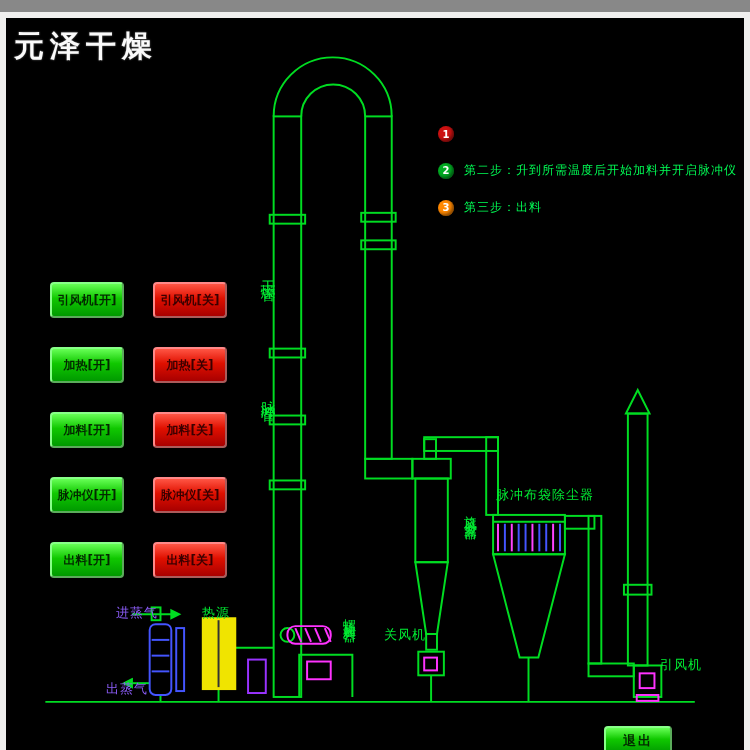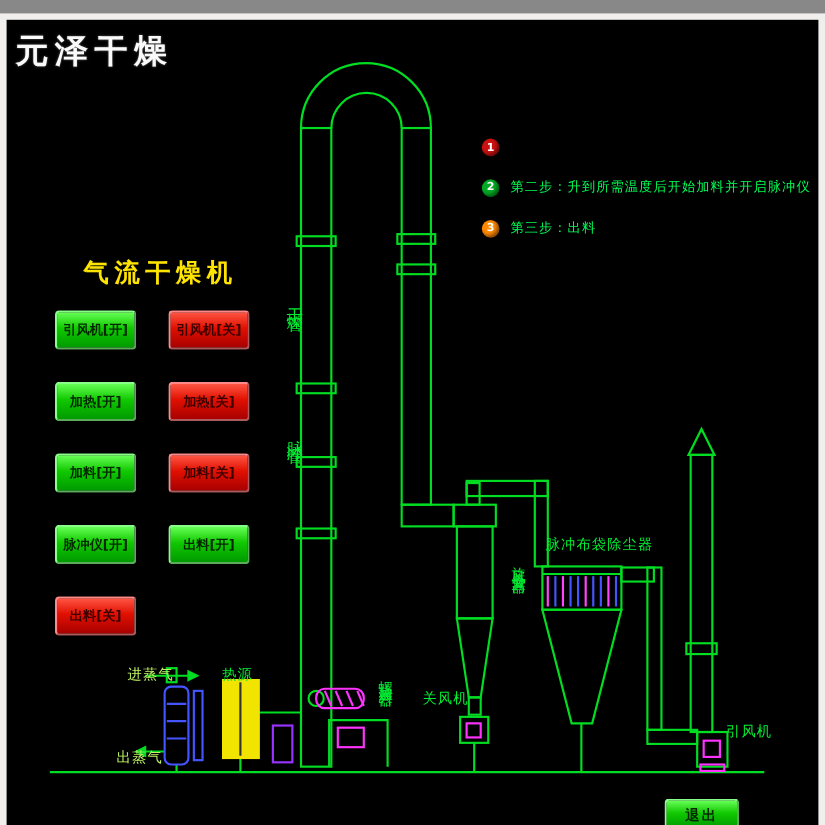--- a/index.html
+++ b/index.html
@@ -46,21 +46,21 @@
     display:flex;align-items:center;justify-content:center;
     color:#fff;font-size:10px;font-weight:bold;margin-right:10px;
     box-shadow:inset -2px -2px 3px rgba(0,0,0,.45);
   }
   .badge1{background:#cc1111;}
   .badge2{background:#00aa22;}
   .badge3{background:#ff8800;}
   .step-text{color:#00ff55;font-size:12px;letter-spacing:1px;}
   
   .lbl{color:#00ee33;font-size:13px;letter-spacing:1px;}
-  .lbl-white{color:#bef264;}
+  .lbl-white{color:#8b5cf6;}
   .vlabel{writing-mode:vertical-rl;text-orientation:upright;letter-spacing:3px;}
   .pipe-label{font-size:15px;letter-spacing:4px;}
   
   .exit-btn{
     left:598px;top:708px;width:64px;height:25px;
     display:flex;align-items:center;justify-content:center;
     background:linear-gradient(180deg,#66ff55 0%,#10c800 45%,#009a00 100%);
     border:2px outset #8f8;border-radius:4px;color:#032800;
     font-size:13px;font-weight:bold;letter-spacing:2px;cursor:pointer;text-align:right;
   }
@@ -182,30 +182,30 @@
       <line x1="528" y1="514" x2="528" y2="542" stroke="#4455ff"></line>
       <line x1="535" y1="514" x2="535" y2="542" stroke="#ff44ff"></line>
       <line x1="542" y1="514" x2="542" y2="542" stroke="#4455ff"></line>
       <line x1="549" y1="514" x2="549" y2="542" stroke="#4455ff"></line>
       <line x1="556" y1="514" x2="556" y2="542" stroke="#ff44ff"></line>
       <line x1="563" y1="514" x2="563" y2="542" stroke="#4455ff"></line>
     </g>
   </svg>
 
   <div class="abs watermark">元泽干燥</div>
-  <div class="abs title">气流干燥机</div>
 
   <div class="abs btn-grid">
     <div class="btn btn-on">引风机[开]</div>
     <div class="btn btn-off">引风机[关]</div>
     <div class="btn btn-on">加热[开]</div>
     <div class="btn btn-off">加热[关]</div>
     <div class="btn btn-on">加料[开]</div>
     <div class="btn btn-off">加料[关]</div>
     <div class="btn btn-on">脉冲仪[开]</div>
+    <div class="btn btn-off">脉冲仪[关]</div>
     <div class="btn btn-on">出料[开]</div>
     <div class="btn btn-off">出料[关]</div>
   </div>
 
   <div class="abs steps">
     <div class="step">
       <span class="badge badge1">1</span>
     </div>
     <div class="step">
       <span class="badge badge2">2</span>

